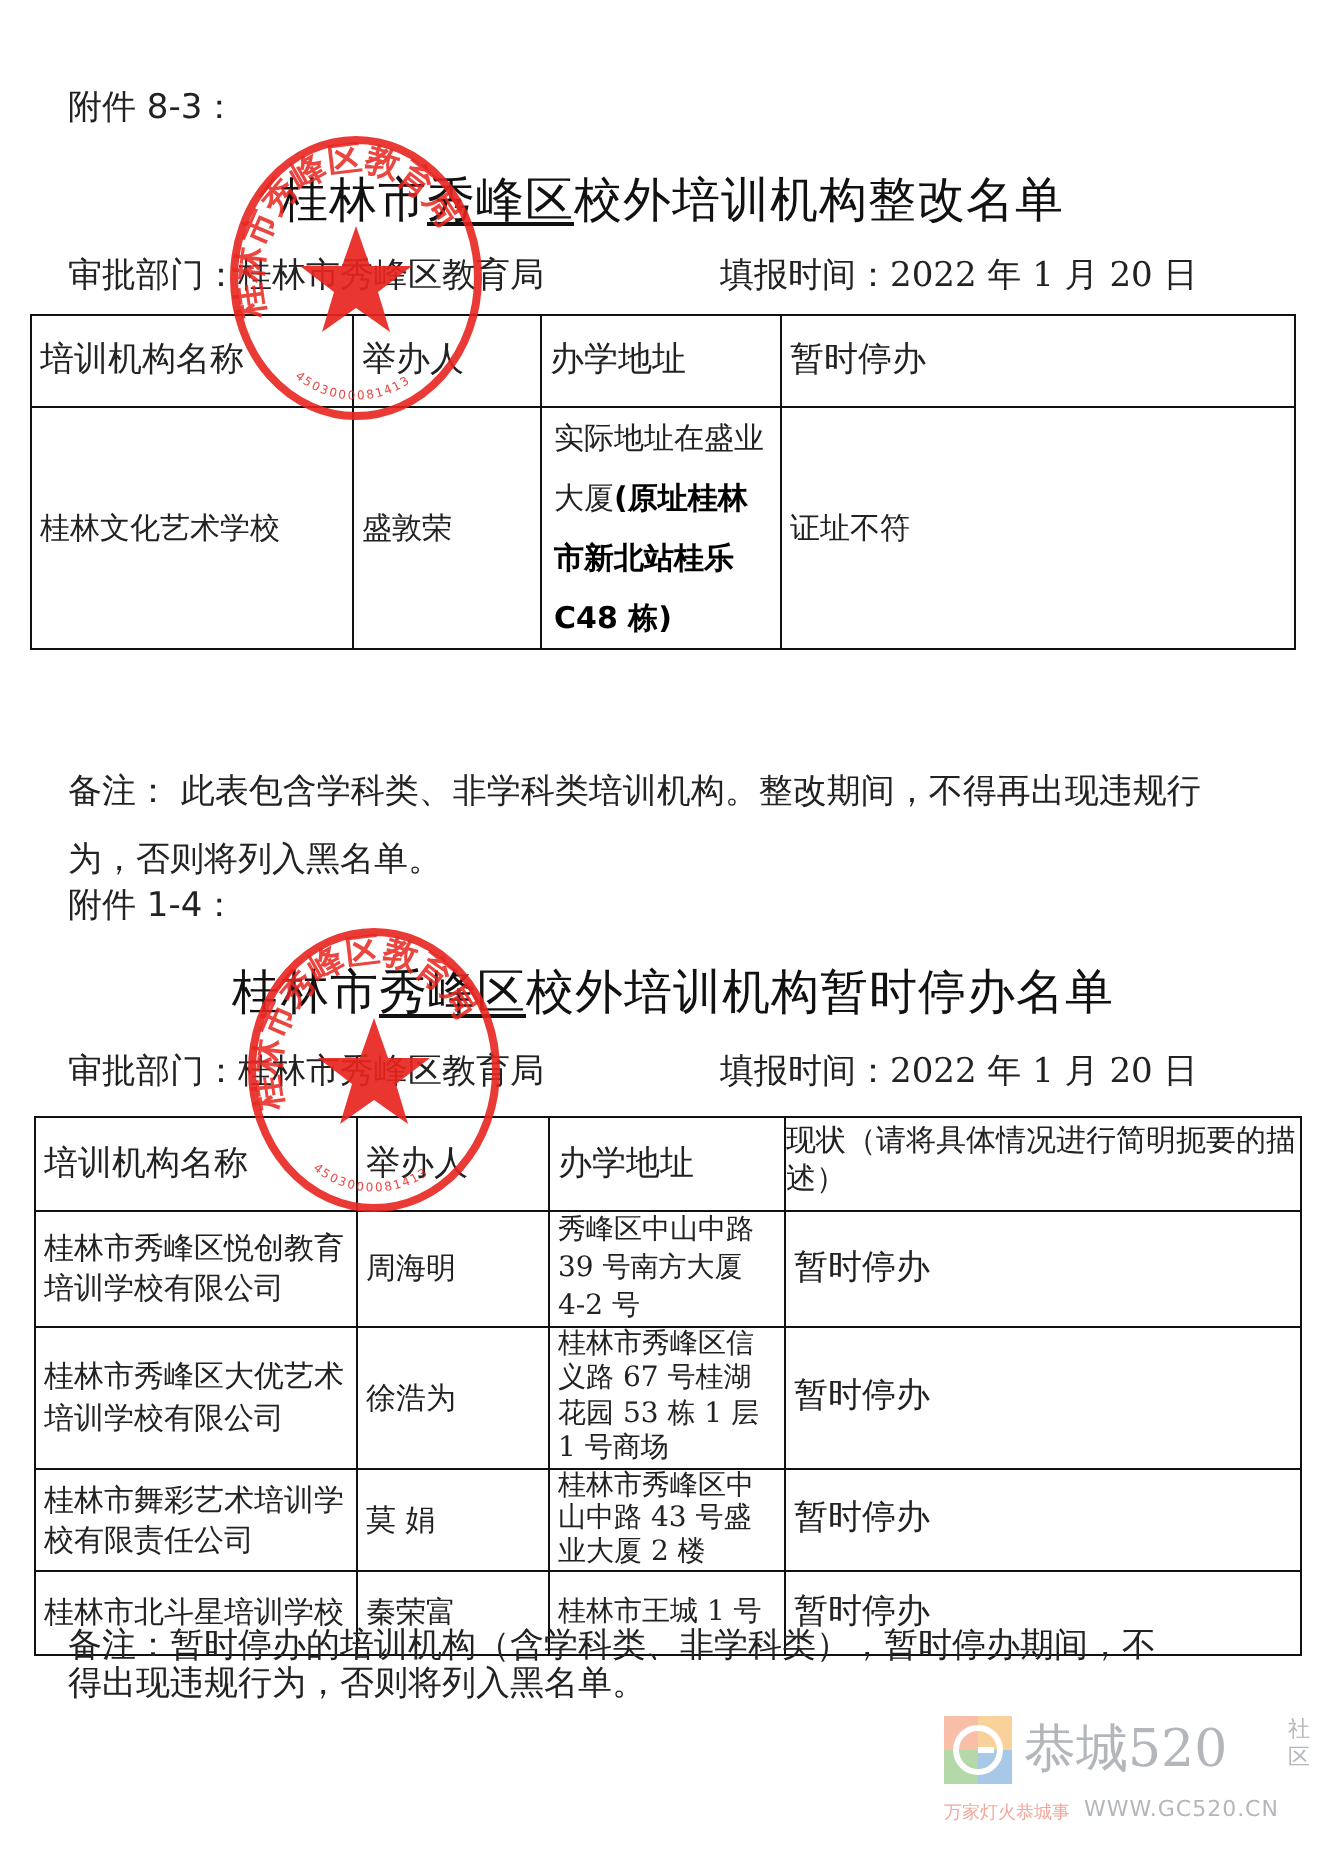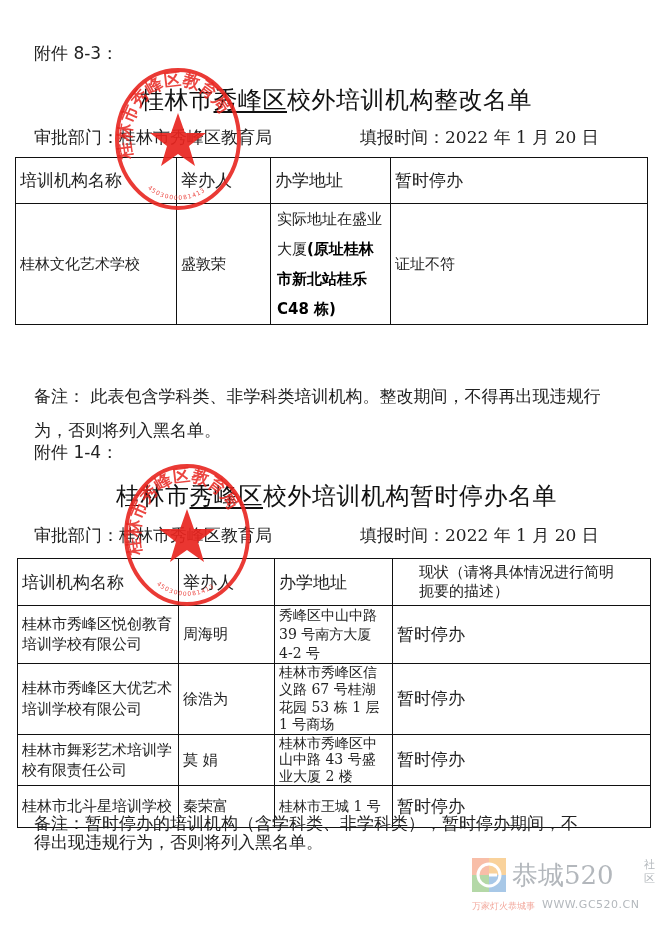--- a/index.html
+++ b/index.html
@@ -88,21 +88,21 @@
       <col style="width:161px">
       <col style="width:96px">
       <col style="width:118px">
       <col style="width:258px">
     </colgroup>
   <tbody>
       <tr style="height:47px;">
     <td class="hd">培训机构名称</td>
     <td class="hd">举办人</td>
     <td class="hd">办学地址</td>
-    <td class="hd" style="font-size:15px; line-height:1.25; padding:0 26px;">现状（请将具体情况进行简明扼要的描述）</td>
+    <td class="hd" style="font-size:15px; line-height:1.25; padding:0 0;font-family:Liberation Mono, monospace;">现状（请将具体情况进行简明扼要的描述）</td>
   </tr>
   <tr style="height:50px;">
     <td>桂林市秀峰区悦创教育培训学校有限公司</td>
     <td>周海明</td>
     <td class="small">秀峰区中山中路 39 号南方大厦 4-2 号</td>
     <td class="hd">暂时停办</td>
   </tr>
   <tr style="height:55px;">
     <td>桂林市秀峰区大优艺术培训学校有限公司</td>
     <td>徐浩为</td>

